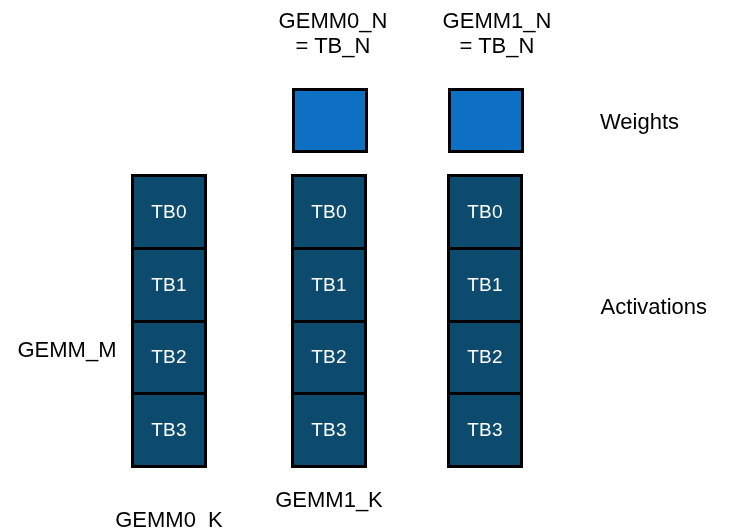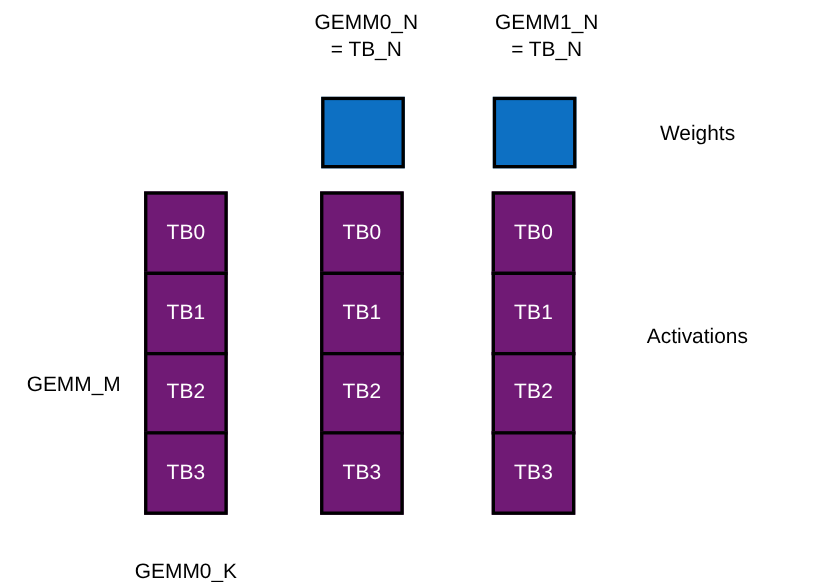--- a/index.html
+++ b/index.html
@@ -15,21 +15,21 @@
     width: 742px;
     height: 529px;
     background: #ffffff;
     overflow: hidden;
   }
 
   
   .label {
     position: absolute;
     color: #000000;
-    font-size: 19px;
+    font-size: 22px;
     line-height: 25px;
     white-space: pre;
     text-align: center;
   }
   .label.multiline {
     white-space: pre-line;
   }
   .label.left-align {
     text-align: left;
   }
@@ -48,21 +48,21 @@
   .activation-column {
     position: absolute;
     width: 76px;
     height: 297px;
     box-sizing: border-box;
     display: flex;
     flex-direction: column;
   }
   .activation-cell {
     flex: 1 1 0;
-    background: #701a75;
+    background: #0c4a6e;
     border: 3px solid #000000;
     box-sizing: border-box;
     margin-bottom: -3px;
     display: flex;
     align-items: center;
     justify-content: center;
     color: #ffffff;
     font-size: 19px;
     letter-spacing: 0.2px;
   }
@@ -103,18 +103,19 @@
     <div class="activation-cell">TB0</div>
     <div class="activation-cell">TB1</div>
     <div class="activation-cell">TB2</div>
     <div class="activation-cell">TB3</div>
   </div>
 
   <div class="label" style="left: 8px; top: 309px; width: 118px; margin-top: 28px;">GEMM_M</div>
 
   <div class="label left-align" style="left: 600px; top: 109px; width: 140px;">Weights</div>
 
-  <div class="label left-align" style="left: 588px; top: 294px; width: 140px;">Activations</div>
+  <div class="label left-align" style="left: 567px; top: 294px; width: 140px; text-align: right;">Activations</div>
 
   <div class="label" style="left: 104px; top: 507px; width: 130px;">GEMM0_K</div>
 
+  <div class="label" style="left: 264px; top: 487px; width: 130px;">GEMM1_K</div>
 
 </div>
 
 </body></html>

